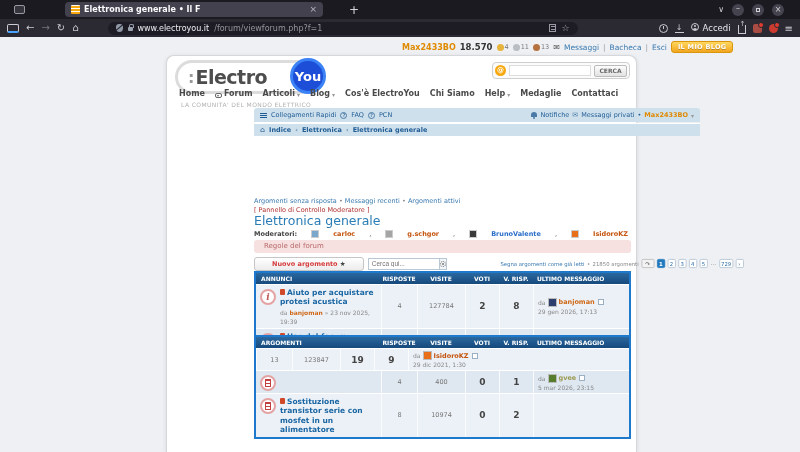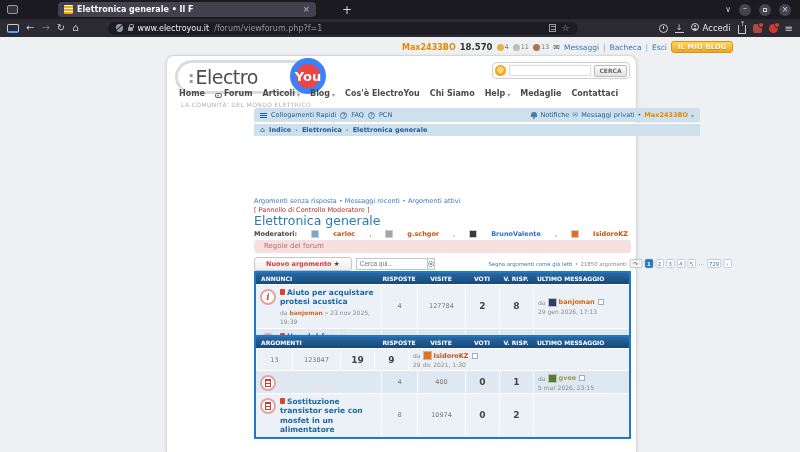--- a/index.html
+++ b/index.html
@@ -1,19 +1,19 @@
 <!DOCTYPE html>
 <html><head>
 <meta charset="utf-8">
 <style>
   *{box-sizing:border-box;margin:0;padding:0}
   body{font-family:"DejaVu Sans",sans-serif}
   .screen{position:relative;width:800px;height:452px;overflow:hidden;background:#eef0f3;cursor:default}
   
-  .tabbar{position:absolute;top:0;left:0;right:0;height:19px;background:#1b1a21;display:flex;align-items:center;padding:0 5px}
+  .tabbar{position:absolute;top:0;left:0;right:0;height:19px;background:#1b1a21;display:flex;align-items:center;padding:0 12px}
   .tstrip-ic{width:11px;height:9px;border:1px solid #9a98a2;border-radius:2px;background:#35343c;margin-left:2px}
   .tab{display:flex;align-items:center;gap:4px;width:258px;height:15px;background:#42414d;border-radius:4px;padding:0 6px;margin-left:40px}
   .fav{width:9px;height:9px;border-radius:1px;background:#f7a80d;background-image:repeating-linear-gradient(to bottom,rgba(255,255,255,.95) 0 1px,transparent 1px 3px);flex:none}
   .tab .ttl{flex:1;font-size:8px;color:#fbfbfe;white-space:nowrap;overflow:hidden;-webkit-mask-image:linear-gradient(90deg,#000 80%,transparent);mask-image:linear-gradient(90deg,#000 80%,transparent)}
   .tab .x{color:#b7b6bf;font-size:9px;line-height:9px}
   .newtab{color:#d5d5db;font-size:12px;margin-left:26px;line-height:12px}
   .tabbar-r{margin-left:auto;display:flex;align-items:center;gap:8px;padding-right:4px}
   .chev{color:#cfcfd6;font-size:8px}
   .wbtn{width:12px;height:12px;border-radius:50%;background:#45434e;color:#d2d1d8;font-size:8px;line-height:11px;text-align:center}
   .wbtn.max i{display:inline-block;width:4px;height:4px;border:1px solid #d2d1d8;margin-top:3px}
@@ -55,22 +55,22 @@
   .mdot{width:7px;height:7px;border-radius:50%;display:inline-block}
   .m-gold{background:#e6b33c}.m-silver{background:#b9bec4}.m-bronze{background:#b5713f}
   .env{color:#555;font-size:8px}
   .ub-link{color:#3a7ab0}
   .ub-pipe{color:#999}
   .blogbtn{height:12px;padding:0 6px;background:linear-gradient(#ffd75e,#f2a51f);border:1px solid #d9960a;border-radius:3px;color:#fff;font-size:6.5px;font-weight:bold;line-height:10px;letter-spacing:.3px;text-shadow:0 1px 0 rgba(0,0,0,.25)}
   .card{position:absolute;left:166px;top:18px;width:471px;height:397px;background:#fff;border:1px solid #d5d7da;border-bottom:none;border-radius:8px 8px 0 0;box-shadow:0 1px 4px rgba(0,0,0,.10)}
   
   .logo{position:absolute;left:8px;top:4px;width:140px;height:34px;border:3px solid #dcdcdc;border-radius:18px;background:#fff;display:flex;align-items:center;padding-left:10px}
   .logo .colon{color:#9a9a9a;font-weight:bold;font-size:16px;margin-right:1px}
-  .logo .el{font-size:19px;font-weight:normal;color:#4d4d4d;letter-spacing:-.5px}
-  .logo .you{position:absolute;right:-14px;top:-5px;width:36px;height:36px;background:#ef4444;border:6px solid #3b82f6;border-radius:50%;color:#fff;font-weight:bold;font-size:13px;display:flex;align-items:center;justify-content:center}
+  .logo .el{font-size:19px;font-weight:bold;color:#4d4d4d;letter-spacing:-.5px}
+  .logo .you{position:absolute;right:-14px;top:-5px;width:36px;height:36px;background:#1d4ed8;border:3px solid #3b82f6;border-radius:50%;color:#fff;font-weight:bold;font-size:13px;display:flex;align-items:center;justify-content:center}
   .tagline{position:absolute;left:14px;top:45px;font-size:6px;color:#b2b2b2;letter-spacing:.4px}
   .searchbox{position:absolute;right:6px;top:6px;width:138px;height:17px;border:1px solid #cfcfcf;border-radius:4px;background:#fbfbfb;display:flex;align-items:center;gap:3px;padding:0 2px}
   .at{width:11px;height:11px;border-radius:50%;background:#f7a80d;color:#fff;font-size:7px;font-weight:bold;text-align:center;line-height:11px;flex:none}
   .sinput{flex:1;height:11px;background:#fff;border:1px solid #ddd;font-size:7px;padding:0 2px;outline:none;min-width:10px}
   .cercabtn{width:33px;height:12px;background:linear-gradient(#fdfdfd,#e2e2e2);border:1px solid #bbb;border-radius:2px;font-size:6px;color:#666;font-weight:bold;text-align:center;line-height:10px;flex:none}
   .nav{position:absolute;left:12px;top:33px;display:flex;gap:10px;align-items:center;font-size:8px;font-weight:bold;color:#4a4a4a;white-space:nowrap}
   .nav .it{display:flex;align-items:flex-end;gap:2px}
   .caret{font-size:6px;color:#999}
   .bubble{width:7px;height:5px;border:1px solid #666;border-radius:2px;position:relative;background:#fff}
   .bubble:after{content:"";position:absolute;left:1px;bottom:-2px;border:2px solid transparent;border-top-color:#666;border-left-width:1px;border-right-width:1px}
@@ -91,21 +91,21 @@
   .quicklinks{position:absolute;left:87px;top:141px;font-size:6.5px;color:#3a7ab0;white-space:nowrap}
   .quicklinks .bl{color:#888}
   .modpanel{position:absolute;left:87px;top:150px;font-size:6.5px;color:#b03030}
   .ftitle{position:absolute;left:87px;top:157px;font-size:12.5px;color:#2a7cb5}
   .mods{position:absolute;left:87px;top:174px;display:flex;align-items:center;gap:14px;font-size:6.5px;color:#444;white-space:nowrap}
   .mods .lbl{font-weight:bold}
   .mav{width:8px;height:8px;border:1px solid #ccc;display:inline-block}
   .rules{position:absolute;left:87px;top:184px;width:377px;height:13px;background:#f6e0e0;border-radius:3px;font-size:7px;color:#b96a6a;line-height:13px;padding-left:10px}
   
   .controls{position:absolute;left:87px;top:200px;width:377px;height:15px;display:flex;align-items:center;font-size:6.5px}
-  .ntbtn{height:14px;padding:0 11px;border:1px solid #c6c6c6;border-radius:3px;background:linear-gradient(#fff,#ececec);color:#d63b3b;font-weight:bold;line-height:12px;white-space:nowrap}
+  .ntbtn{height:14px;padding:0 17px;border:1px solid #c6c6c6;border-radius:3px;background:linear-gradient(#fff,#ececec);color:#d63b3b;font-weight:bold;line-height:12px;white-space:nowrap}
   .ntbtn .st{color:#444}
   .csearch{width:72px;height:12px;border:1px solid #b9c8d4;background:#fff;margin-left:4px;font-size:6.5px;color:#999;padding:0 3px;outline:none}
   .gearbtn{width:13px;height:12px;border:1px solid #b9c8d4;border-left:none;background:#f3f6f9;display:flex;align-items:center;justify-content:center}
   .gear{width:6px;height:6px;border:1px dotted #777;border-radius:50%;position:relative}
   .gear:after{content:"";position:absolute;left:1px;top:1px;width:2px;height:2px;border-radius:50%;background:#777}
   .crt{margin-left:auto;display:flex;align-items:center;gap:3px;white-space:nowrap;transform:scale(.82);transform-origin:right center}
   .mark{color:#3a7ab0}
   .cnt{color:#888}
   .jumpbox{width:16px;height:11px;border:1px solid #bbb;border-radius:2px;background:#f2f2f2;color:#555;font-size:7px;line-height:10px;text-align:center}
   .pg{min-width:10px;height:11px;border:1px solid #b0c2d2;border-radius:2px;background:#fff;color:#2a6da8;font-size:6.5px;line-height:10px;text-align:center;padding:0 1px}

